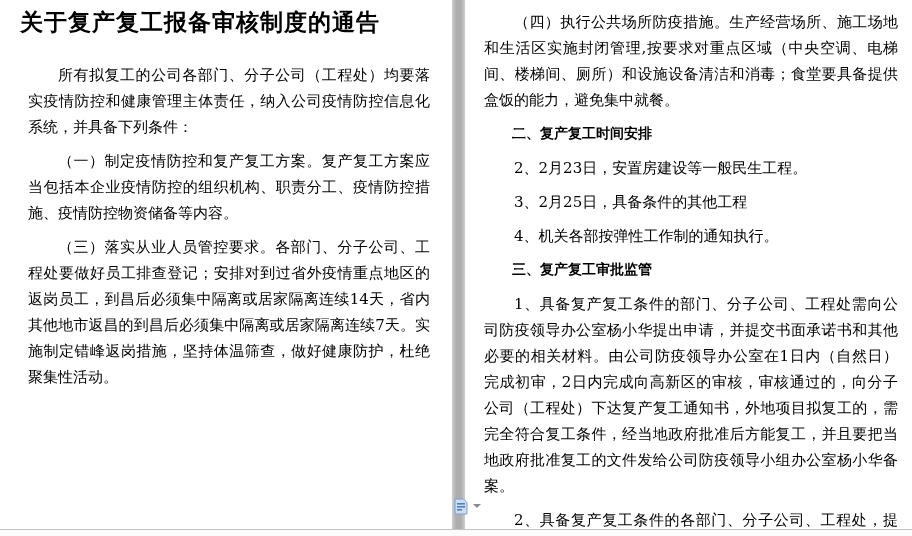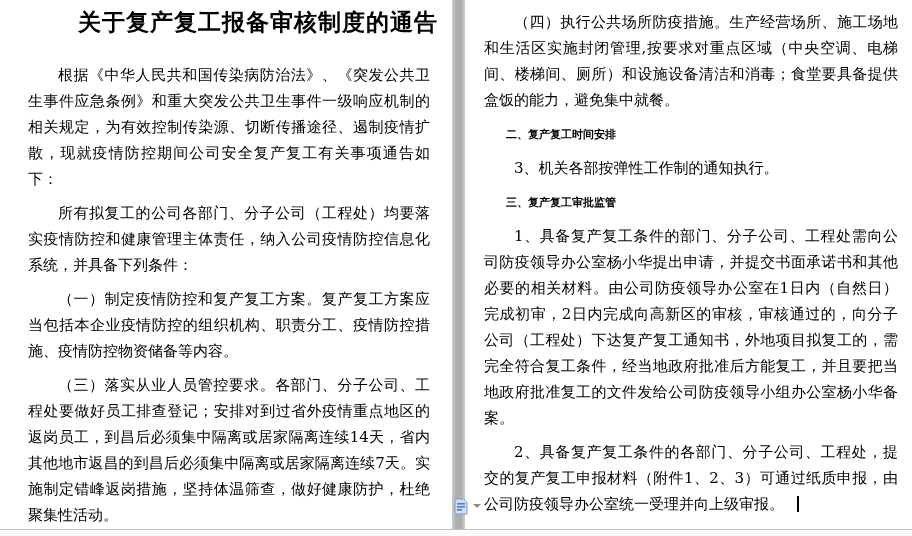--- a/index.html
+++ b/index.html
@@ -29,37 +29,37 @@
     position: absolute; left: 0; bottom: 0;
     width: 912px; height: 6px;
     background: #fbfbfb;
     border-top: 1px solid #c3c3c3;
   }
   .doc-title {
     font-family: "Liberation Sans", sans-serif;
     font-weight: bold;
     font-size: 23px;
     line-height: 30px;
-    text-align: right;
+    text-align: left;
     letter-spacing: 1px;
     margin: 2px 0 25px 0;
   }
   .blk {
     font-size: 15px;
     line-height: 26px;
     margin: 8px;
     text-align: justify;
   }
   .salutation { text-indent: 0; }
   .para { text-indent: 2em; }
   .heading {
     text-indent: 2em;
     font-weight: bold;
     font-family: Liberation Serif, serif;
-    font-size: 11px;
+    font-size: 14px;
   }
   .text-cursor {
     display: inline-block;
     width: 2px; height: 16px;
     background: #000;
     vertical-align: -3px;
     margin-left: 13px;
   }
   .paste-btn {
     position: absolute; left: 453px; top: 495px;
@@ -73,32 +73,33 @@
     border-left: 4px solid transparent;
     border-right: 4px solid transparent;
     border-top: 4px solid #8a8a8a;
   }
 </style>
 </head>
 <body>
 
 <div class="page page-left">
   <h1 class="doc-title">关于复产复工报备审核制度的通告</h1>
-  <p class="blk para">根据《中华人民共和国传染病防治法》、《突发公共卫生事件应急条例》和重大突发公共卫生事件一级响应机制的相关规定，为有效控制传染源、切断传播途径、遏制疫情扩散，现就疫情防控期间公司安全复产复工有关事项通告如下：</p>
   <p class="blk para">所有拟复工的公司各部门、分子公司（工程处）均要落实疫情防控和健康管理主体责任，纳入公司疫情防控信息化系统，并具备下列条件：</p>
   <p class="blk para">（一）制定疫情防控和复产复工方案。复产复工方案应当包括本企业疫情防控的组织机构、职责分工、疫情防控措施、疫情防控物资储备等内容。</p>
   <p class="blk para">（三）落实从业人员管控要求。各部门、分子公司、工程处要做好员工排查登记；安排对到过省外疫情重点地区的返岗员工，到昌后必须集中隔离或居家隔离连续14天，省内其他地市返昌的到昌后必须集中隔离或居家隔离连续7天。实施制定错峰返岗措施，坚持体温筛查，做好健康防护，杜绝聚集性活动。</p>
 </div>
 
 <div class="page-gap"></div>
 
 <div class="page page-right">
   <p class="blk para">（四）执行公共场所防疫措施。生产经营场所、施工场地和生活区实施封闭管理,按要求对重点区域（中央空调、电梯间、楼梯间、厕所）和设施设备清洁和消毒；食堂要具备提供盒饭的能力，避免集中就餐。</p>
   <p class="blk heading">二、复产复工时间安排</p>
-  <p class="blk para">3、机关各部按弹性工作制的通知执行。</p>
+  <p class="blk para">2、2月23日，安置房建设等一般民生工程。</p>
+  <p class="blk para">3、2月25日，具备条件的其他工程</p>
+  <p class="blk para">4、机关各部按弹性工作制的通知执行。</p>
   <p class="blk heading">三、复产复工审批监管</p>
   <p class="blk para">1、具备复产复工条件的部门、分子公司、工程处需向公司防疫领导办公室杨小华提出申请，并提交书面承诺书和其他必要的相关材料。由公司防疫领导办公室在1日内（自然日）完成初审，2日内完成向高新区的审核，审核通过的，向分子公司（工程处）下达复产复工通知书，外地项目拟复工的，需完全符合复工条件，经当地政府批准后方能复工，并且要把当地政府批准复工的文件发给公司防疫领导小组办公室杨小华备案。</p>
   <p class="blk para"><span>2、具备复产复工条件的各部门、分子公司、工程处，提交的复产复工申报材料（附件1、2、3）可通过纸质申报，由公司防疫领导办公室统一受理并向上级审报。</span><span class="text-cursor"></span></p>
 </div>
 
 <div class="paste-btn">
   <svg class="doc-icon" width="16" height="17" viewBox="0 0 16 17">
     <path d="M2 1 h8.5 l3.5 3.5 V16 H2 Z" fill="#cddcf0" stroke="#7da0cf" stroke-width="1"></path>
     <rect x="4" y="5" width="8" height="1.6" fill="#4f81bd"></rect>
     <rect x="4" y="8" width="8" height="1.6" fill="#4f81bd"></rect>

